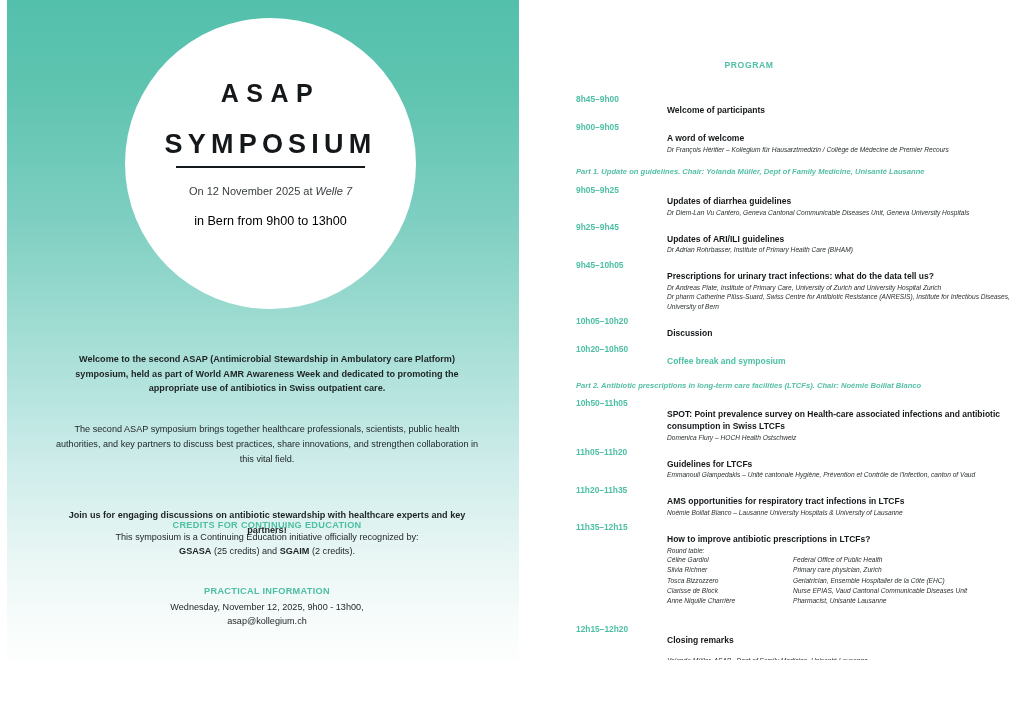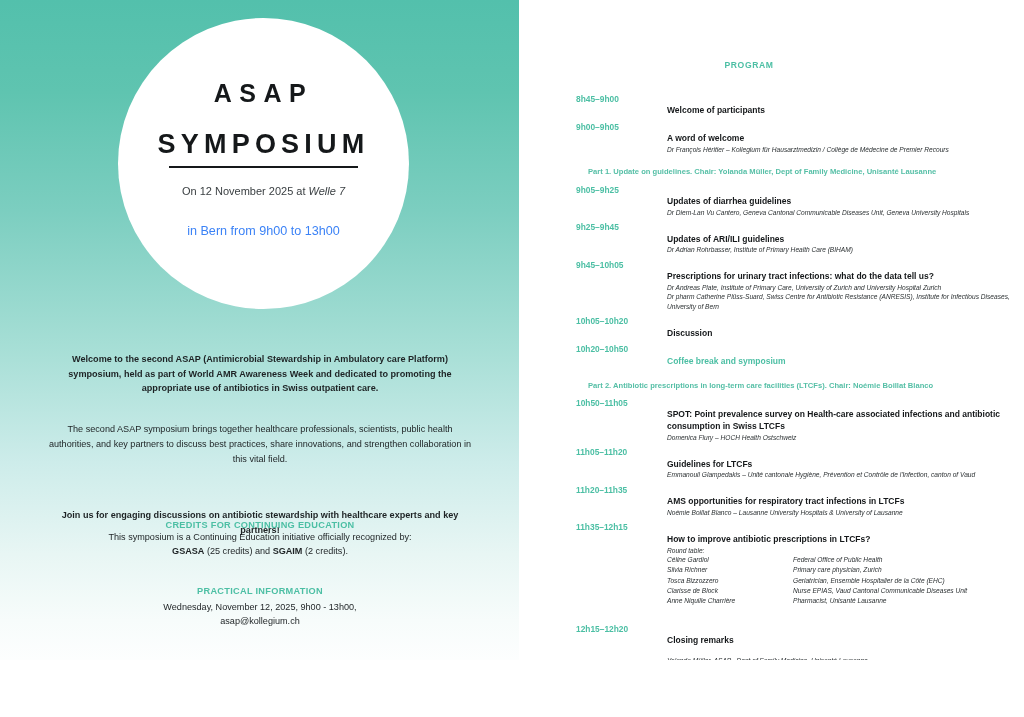--- a/index.html
+++ b/index.html
@@ -11,21 +11,21 @@
   }
   #page {
     position: relative;
     width: 1024px; height: 717px;
     background: #ffffff;
   }
 
   
   #left-panel {
     position: absolute;
-    left: 0; top: 0;
+    left: 7px; top: 0;
     width: 519px; height: 660px;
     background: linear-gradient(to bottom,
                 #53c0ac 0%,
                 #5fc4b0 14%,
                 #7ccec0 32%,
                 #a5ded5 52%,
                 #cdecea 70%,
                 #e8f6f4 84%,
                 #f7fcfb 94%,
                 #fdfefe 100%);
@@ -67,22 +67,22 @@
   }
   .hero-sub {
     font-size: 11px;
     color: #3b4043;
     margin-top: 17px;
     line-height: 1.1;
   }
   .hero-sub em { font-style: italic; }
   .hero-sub2 {
     font-size: 12.6px;
-    color: #3b82f6;
-    margin-top: 28px;
+    color: #000000;
+    margin-top: 18px;
     line-height: 1.1;
   }
 
   
   #left-body {
     position: absolute;
     left: 46px; top: 352px;
     width: 428px;
     text-align: center;
   }
@@ -170,23 +170,24 @@
     font-weight: bold;
   }
   .pspeaker {
     font-size: 6.6px;
     font-style: italic;
     color: #2a2f31;
     line-height: 1.42;
   }
   .psection {
     font-size: 7.6px;
+    font-style: italic;
     font-weight: bold;
     color: #55bfa6;
-    margin: 13px 0 7px 12px;
+    margin: 13px 0 7px 0;
     line-height: 1.3;
   }
   .roundlabel {
     font-size: 6.6px;
     font-style: italic;
     color: #2a2f31;
     line-height: 1.5;
   }
   .rt-row {
     display: flex;

